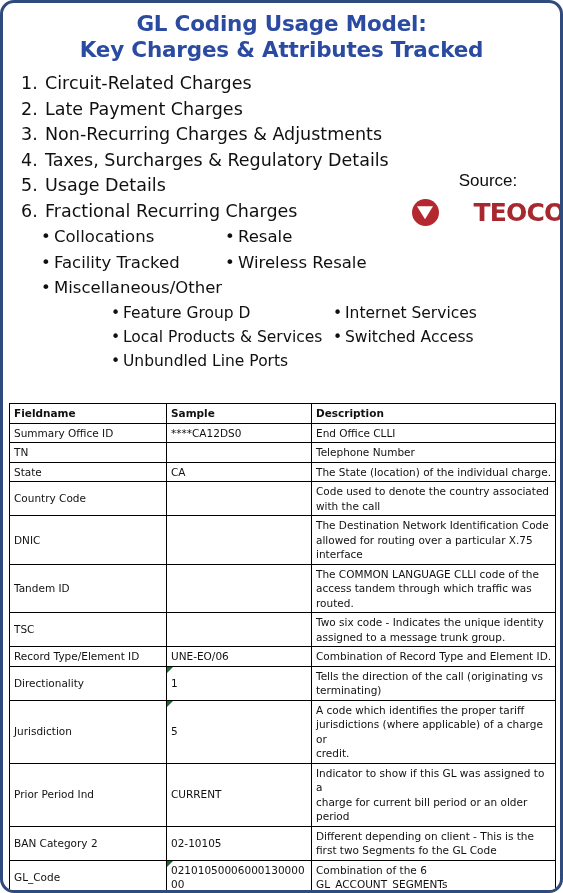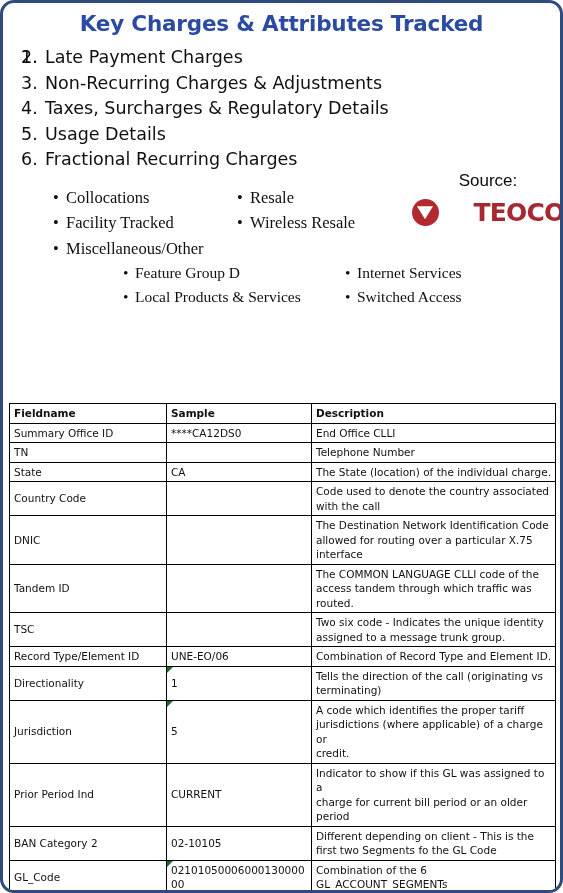--- a/index.html
+++ b/index.html
@@ -60,25 +60,24 @@
     white-space: nowrap;
   }
   ol.main-list > li .num {
     position: absolute;
     left: 18px;
     top: 0;
   }
 
   
   .sub-list {
-    margin: 12px;
+    margin: 0;
     padding: 0;
     list-style: none;
     position: relative;
-    font-family: Liberation Serif, serif;
   }
   .sub-row {
     position: relative;
     height: 25.5px;
   }
   .sub-item {
     position: absolute;
     font-size: 16.5px;
     line-height: 25.5px;
     color: #101010;
@@ -214,35 +213,37 @@
     border-right: 6px solid transparent;
   }
   .desc-line { display: block; }
 </style>
 </head>
 <body>
 
 <div id="slide">
 
   <div class="title-block">
+    <div class="title-line">GL Coding Usage Model:</div>
     <div class="title-line">Key Charges &amp; Attributes Tracked</div>
   </div>
 
   <div class="source-block">
     <div class="source-label">Source:</div>
     <div class="teoco-logo">
       <span class="teoco-mark"></span>
       <span class="teoco-word">TEOCO</span>
     </div>
   </div>
 
   <div class="content">
     <ol class="main-list">
       <li>
         <span class="num">1.</span>
+        <span>Circuit-Related Charges</span>
       </li>
       <li>
         <span class="num">2.</span>
         <span>Late Payment Charges</span>
       </li>
       <li>
         <span class="num">3.</span>
         <span>Non-Recurring Charges &amp; Adjustments</span>
       </li>
       <li>
@@ -272,20 +273,23 @@
         <span class="sub-item sub-col-a"><span class="b">•</span><span>Miscellaneous/Other</span></span>
       </div>
 
       <div class="sub3-row">
         <span class="sub3-item sub3-col-a"><span class="b">•</span><span>Feature Group D</span></span>
         <span class="sub3-item sub3-col-b"><span class="b">•</span><span>Internet Services</span></span>
       </div>
       <div class="sub3-row">
         <span class="sub3-item sub3-col-a"><span class="b">•</span><span>Local Products &amp; Services</span></span>
         <span class="sub3-item sub3-col-b"><span class="b">•</span><span>Switched Access</span></span>
+      </div>
+      <div class="sub3-row">
+        <span class="sub3-item sub3-col-a"><span class="b">•</span><span>Unbundled Line Ports</span></span>
       </div>
     </div>
   </div>
 
   <div class="table-wrap">
     <table class="grid">
       <colgroup>
         <col class="col-field">
         <col class="col-sample">
         <col class="col-desc">

